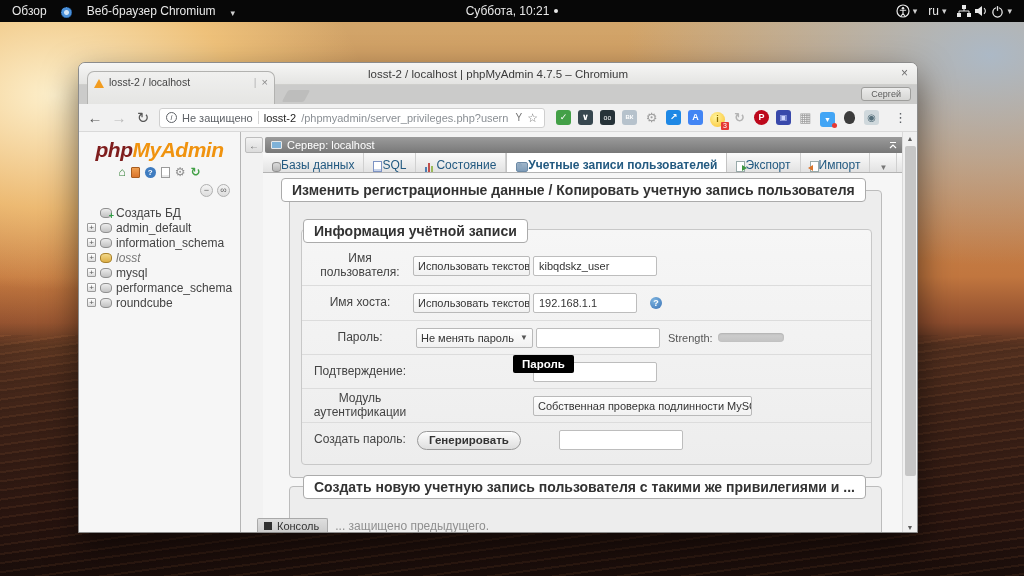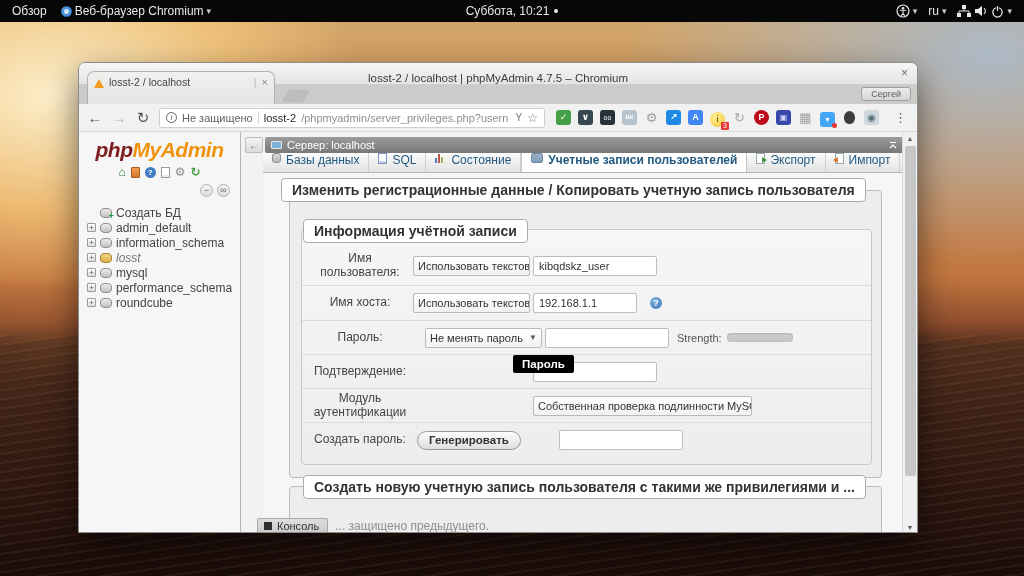--- a/index.html
+++ b/index.html
@@ -10,33 +10,33 @@
       radial-gradient(ellipse 520px 300px at 990px 55px, rgba(170,186,203,.95), rgba(170,186,203,0) 70%),
       radial-gradient(ellipse 700px 200px at 320px 260px, rgba(216,140,70,.45), rgba(216,140,70,0) 70%),
       linear-gradient(180deg,#d3a96e 0%,#cd8f53 28%,#c1763f 48%,#8e4d2e 56%,#53301f 60%,#3d2217 72%,#28140f 90%,#190d0a 100%);
   }
   body::after{content:"";position:absolute;left:0;top:335px;width:1024px;height:241px;pointer-events:none;
     background:repeating-linear-gradient(172deg, rgba(255,160,90,.07) 0 2px, rgba(0,0,0,.06) 2px 5px, transparent 5px 9px);}
   
   .topbar{position:absolute;left:0;top:0;width:1024px;height:22px;background:#070707;color:#e8e8e8;
     display:flex;align-items:center;font-size:12px;z-index:50}
   .tb-left{display:flex;align-items:center;gap:14px;padding-left:12px}
-  .appmenu{display:flex;align-items:center;gap:3px}
+  .appmenu{display:flex;align-items:flex-end;gap:15px}
   .chromedot{width:11px;height:11px;border-radius:50%;background:radial-gradient(circle at 50% 50%, #cfe3f7 0 2px, #4a90d9 3px 5px, #2d6bb0 5px);display:inline-block}
   .tb-caret{font-size:9px;color:#cfcfcf}
   .tb-center{position:absolute;left:0;right:0;display:flex;justify-content:center;align-items:center;gap:5px;pointer-events:none}
   .tb-center>*{pointer-events:auto}
   .notifdot{width:4px;height:4px;border-radius:50%;background:#e8e8e8;display:inline-block}
   .tb-right{margin-left:auto;display:flex;align-items:center;gap:11px;padding-right:12px}
   .tbico{display:inline-flex;align-items:center;gap:3px}
   
   .window{position:absolute;left:78px;top:62px;width:840px;height:471px;border-radius:7px 7px 0 0;
     box-shadow:0 14px 34px rgba(0,0,0,.55);border:1px solid #8c8c8c;background:#f0f0f0;overflow:hidden;z-index:10}
   .titlebar{height:22px;background:linear-gradient(#f6f6f5,#e4e4e2);border-bottom:1px solid #cfcfcc;
-    display:flex;align-items:flex-end;justify-content:center;position:relative;font-size:11.5px;color:#3a3a3a}
+    display:flex;align-items:center;justify-content:center;position:relative;font-size:11.5px;color:#3a3a3a}
   .wclose{position:absolute;right:9px;top:4px;font-size:12px;color:#6d6d6d;line-height:12px;cursor:default}
   .tabstrip{height:19px;background:#cbcbca;display:flex;align-items:flex-end;position:relative}
   .tab{margin-left:8px;width:188px;height:17px;background:linear-gradient(#f0f0ef,#e5e5e3);border:1px solid #b2b2b0;border-bottom:none;
     border-radius:7px 7px 0 0;display:flex;align-items:flex-end;padding:16px 6px;gap:5px;font-size:10.5px;color:#454545}
   .favicon{width:0;height:0;border-left:5px solid transparent;border-right:5px solid transparent;border-bottom:9px solid #f29c1f;display:inline-block}
   .tabtitle{flex:1;white-space:nowrap;overflow:hidden}
   .tabsep{color:#b5b5b5}
   .tabclose{font-size:11px;color:#8b8b8b}
   .newtab{width:22px;height:12px;background:#bdbdbc;transform:skewX(-28deg);border-radius:2px;margin-left:10px;margin-bottom:2px}
   .profilebtn{position:absolute;right:6px;top:2px;font-size:9px;color:#5c5c5c;background:linear-gradient(#ececeb,#d6d6d4);
@@ -87,21 +87,21 @@
   .tree li.sel{font-style:italic;color:#777}
   .pma-main{flex:1;position:relative;background:#f2f2f2;overflow:hidden}
   .navcollapse{position:absolute;left:4px;top:5px;width:18px;height:16px;background:linear-gradient(#f2f2f2,#dcdcdc);
     border:1px solid #bdbdbd;border-radius:2px;color:#6d6d6d;font-size:10px;line-height:15px;text-align:center}
   .serverbar{position:absolute;left:24px;top:5px;width:639px;height:16px;background:linear-gradient(#9b9b9b,#787878);
     border-radius:2px;color:#fff;font-size:11px;display:flex;align-items:center;gap:5px;padding:0 6px}
   .srvico{width:11px;height:8px;border:1px solid #e8e8e8;background:#7fb2d8;border-radius:1px;flex:none}
   .topico{margin-left:auto;display:flex}
   .navtabs{position:absolute;left:22px;top:21px;width:641px;height:20px;background:linear-gradient(#fbfbfb,#e2e2e2);
     border-bottom:1px solid #b3b3b3;display:flex;align-items:stretch;font-size:12px;color:#235a81}
-  .navtab{display:flex;align-items:flex-start;gap:5px;padding:0 9px;border-right:1px solid #d0d0d0;white-space:nowrap}
+  .navtab{display:flex;align-items:flex-end;padding:0 9px;border-right:1px solid #d0d0d0;white-space:nowrap}
   .navtab.active{background:#fff;font-weight:bold;border-right:1px solid #c4c4c4;border-left:1px solid #c4c4c4}
   .nti{flex:none;display:inline-block}
   .nti-db{width:9px;height:10px;background:linear-gradient(#dcdcdc,#b5b5b5);border:1px solid #8f8f8f;border-radius:4px/3px}
   .nti-sql{width:9px;height:11px;background:#fff;border:1px solid #7d93c3;box-shadow:inset 0 -2px 0 #c6d2ea}
   .nti-status{width:11px;height:10px;display:inline-flex;align-items:flex-end;gap:1px}
   .nti-status i{display:inline-block;width:2px;background:#4d7fb2}
   .nti-status i:nth-child(2){background:#c0504d;height:9px}
   .nti-status i:nth-child(3){background:#9bbb59;height:6px}
   .nti-status i:nth-child(1){height:5px}
   .nti-users{width:12px;height:10px;background:
@@ -374,21 +374,21 @@
             <div class="flabel">Имя хоста:</div>
             <div class="fselect" style="width:117px;margin-left:3px">
               <span>Использовать текстов</span>
 
             </div>
             <input class="finput" style="width: 104px; margin-left: 3px;" readonly="" value="192.168.1.1">
             <span class="helpico">?</span>
           </div>
           <div class="frow" style="height:34px">
             <div class="flabel">Пароль:</div>
-            <div class="fselect" style="width:117px;margin-left:15px">
+            <div class="fselect" style="width:117px;margin-left:6px">
               <span>Не менять пароль</span>
               <span class="sel-caret">▼</span>
             </div>
             <input class="finput" style="width: 124px; margin-left: 3px;" readonly="">
             <div class="strength">
               <span>Strength:</span>
               <span class="strengthbar"></span>
             </div>
           </div>
           <div class="frow" style="height:34px">

